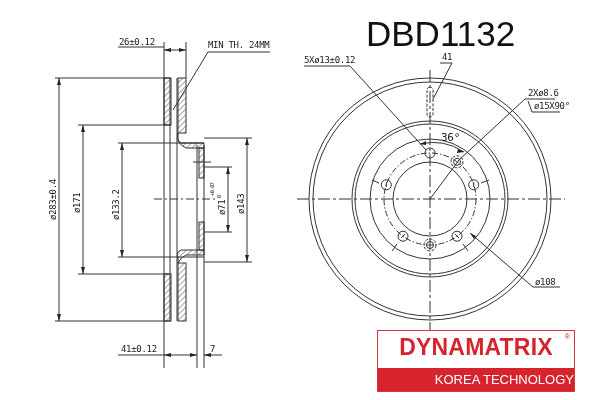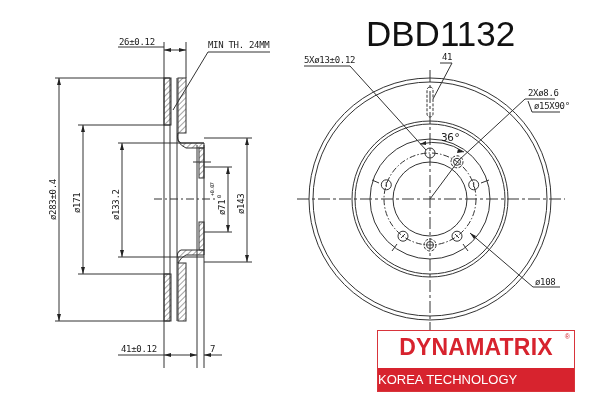--- a/index.html
+++ b/index.html
@@ -3,21 +3,21 @@
 <meta charset="utf-8">
 <style>
   html, body { margin: 0; padding: 0; background: #ffffff; }
   body { width: 600px; height: 400px; position: relative; overflow: hidden; font-family: "Liberation Sans", sans-serif; }
   svg { position: absolute; left: 0; top: 0; }
   .dim { font-family: "DejaVu Sans Mono", "Liberation Mono", monospace; font-size: 9px; fill: #1a1a1a; letter-spacing: -0.3px; }
   .title { font-family: "Liberation Sans", sans-serif; font-size: 35px; fill: #111111; }
   .logo-box { position: absolute; left: 377px; top: 330px; width: 198px; height: 62px; border: 1px solid #d8343b; background: #ffffff; box-sizing: border-box; }
   .logo-brand { position: absolute; left: 0; top: 3px; width: 100%; text-align: center; font-family: "Liberation Sans", sans-serif; font-weight: bold; font-size: 23px; color: #d7232e; letter-spacing: 0.2px; }
   .logo-reg { position: absolute; right: 4px; top: 2px; font-size: 7px; color: #d7232e; }
-  .logo-tag { position: absolute; left: 0; bottom: 0; width: 100%; height: 23px; background: #d7232e; color: #ffffff; font-family: "Liberation Sans", sans-serif; font-size: 13px; line-height: 23px; text-align: left; }
+  .logo-tag { position: absolute; left: 0; bottom: 0; width: 100%; height: 23px; background: #d7232e; color: #ffffff; font-family: "Liberation Sans", sans-serif; font-size: 13px; line-height: 23px; text-align: right; }
 </style>
 </head>
 <body>
 
 <svg width="600" height="400" viewBox="0 0 600 400">
   <defs>
     <pattern id="hatch" width="4" height="4" patternUnits="userSpaceOnUse" patternTransform="rotate(45)">
       <line x1="0" y1="0" x2="0" y2="4" stroke="#333" stroke-width="0.9"></line>
     </pattern>
   </defs>

